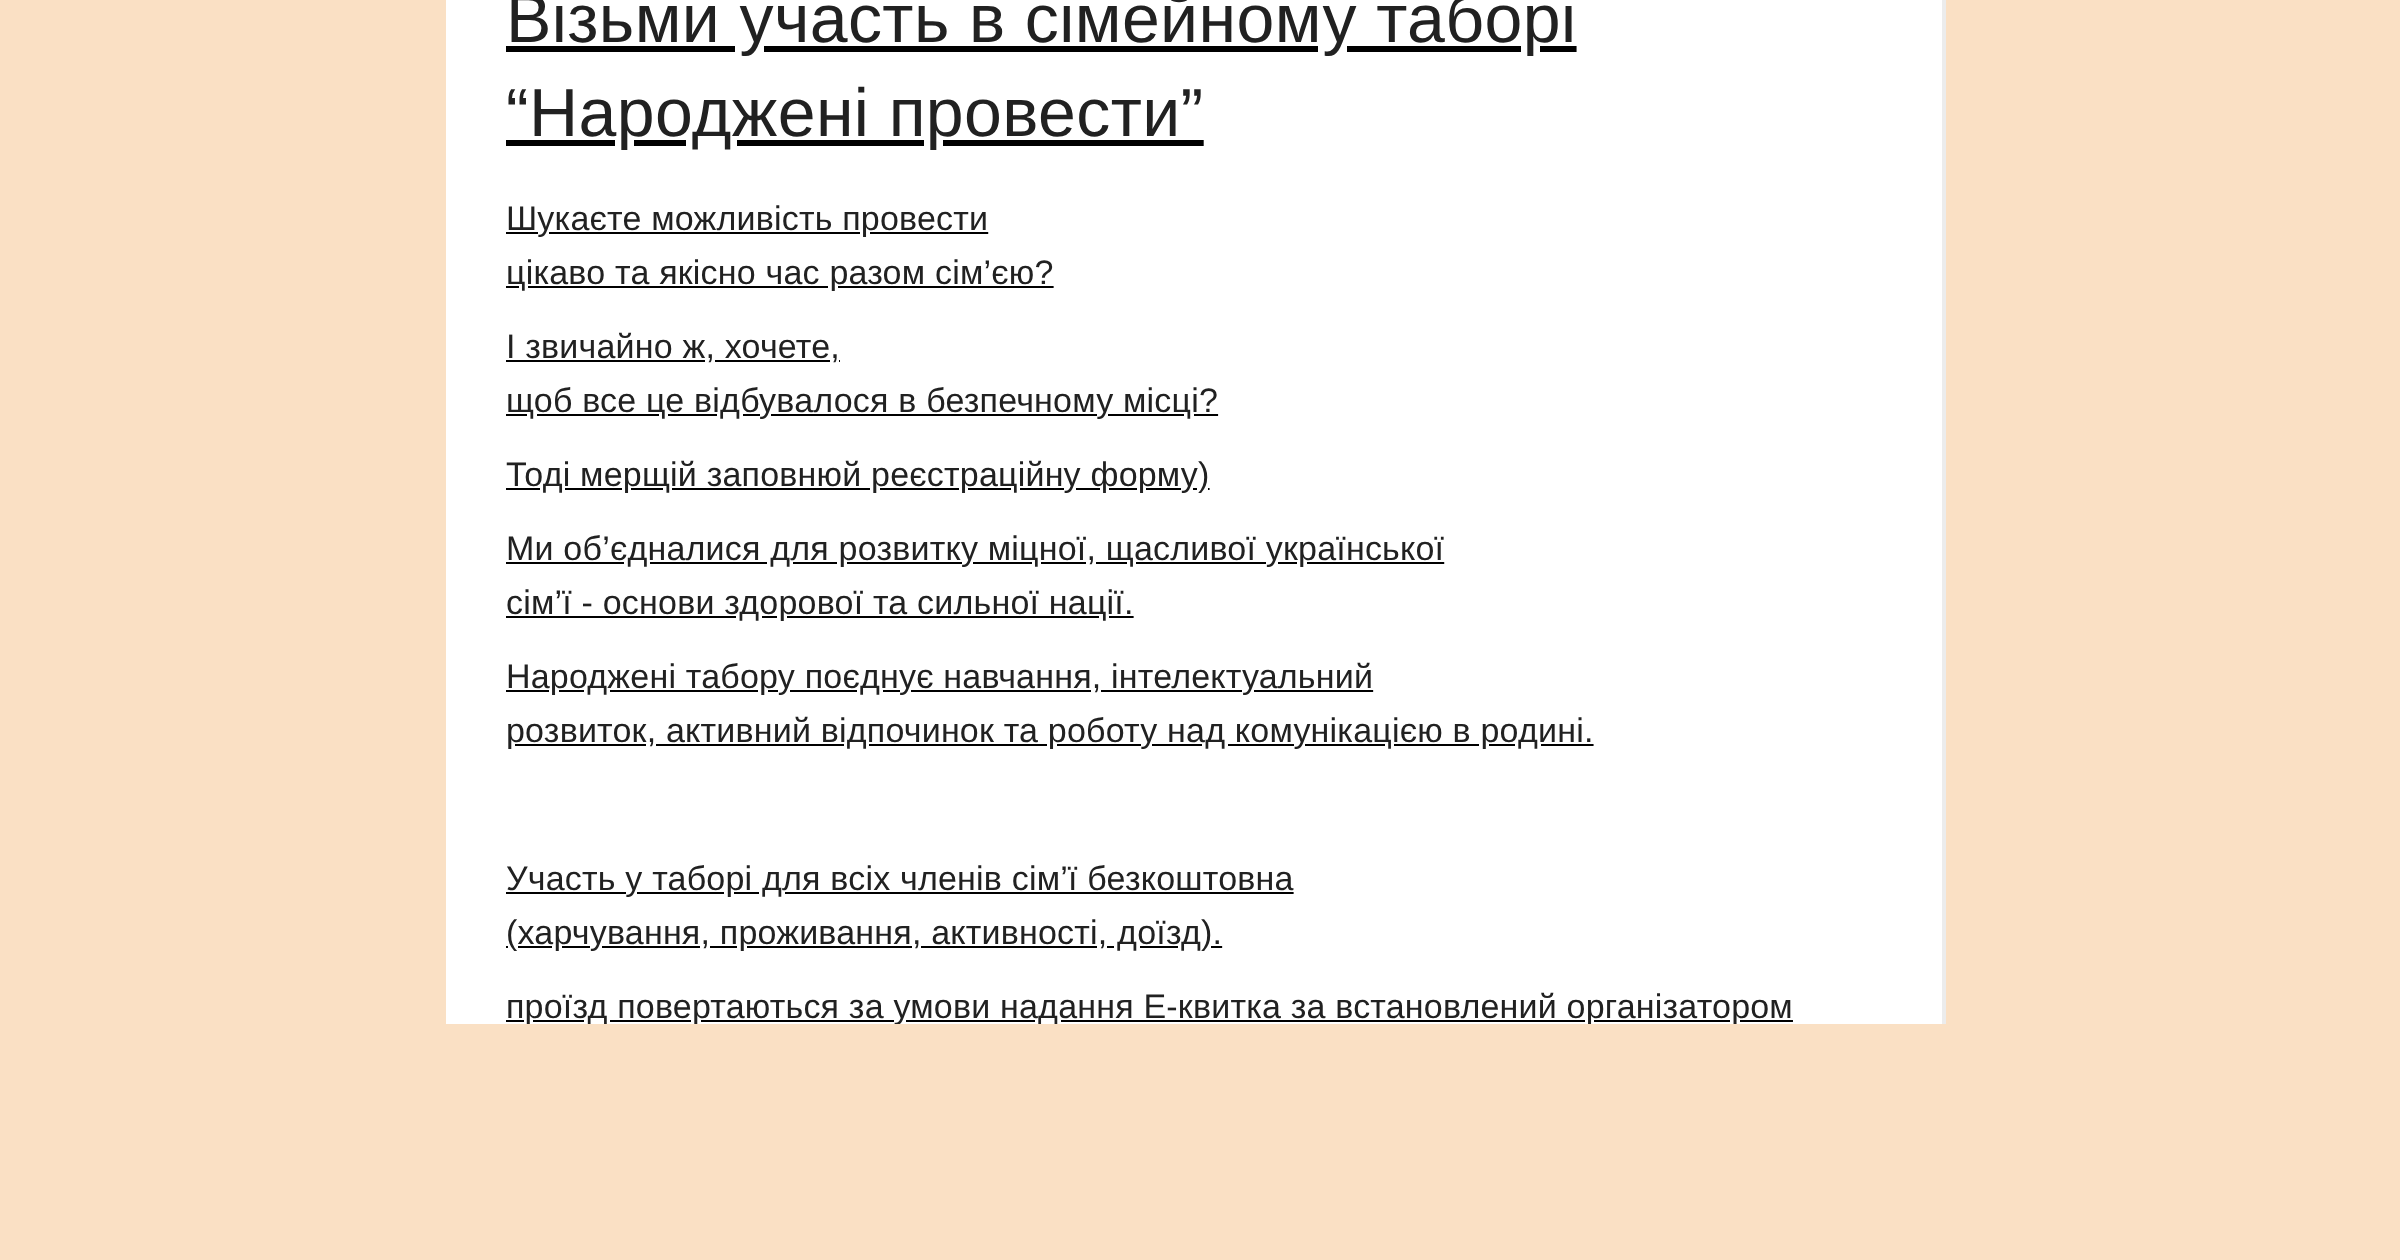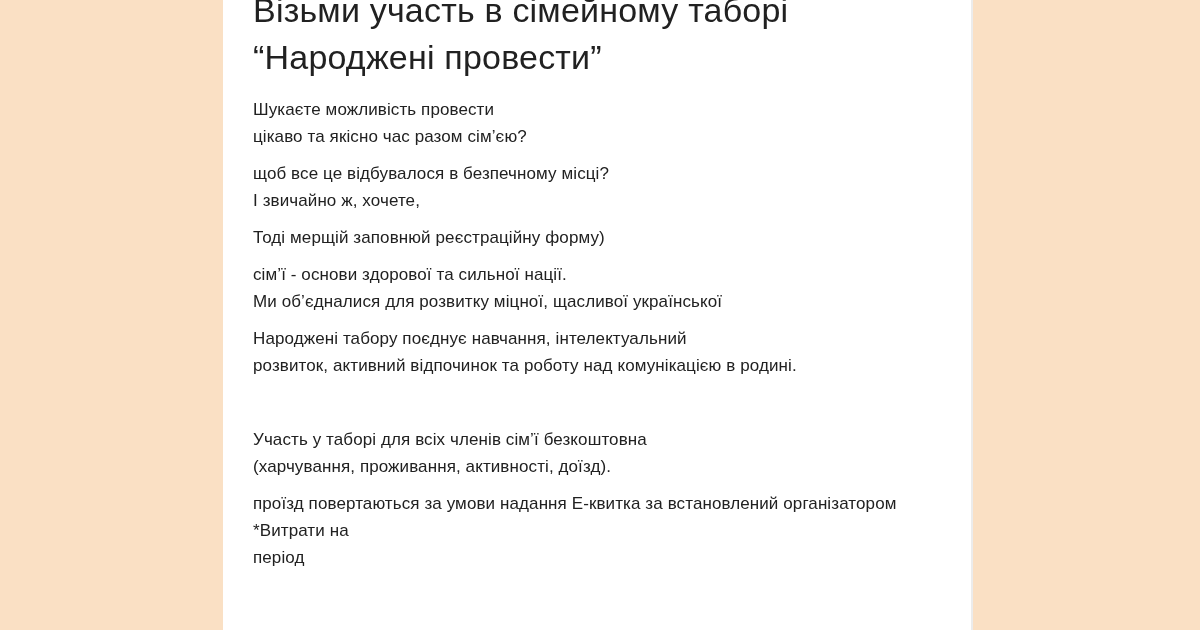--- a/index.html
+++ b/index.html
@@ -10,26 +10,27 @@
     overflow: hidden;
     font-family: "Liberation Sans", sans-serif;
   }
   body { background: #fae0c4; }
 
   .card {
     position: absolute;
     left: 223px;
     top: 0;
     width: 750px;
-    height: 630px;
+    height: 512px;
     box-sizing: border-box;
     background: #ffffff;
     border-right: 2px solid #ececec;
     padding: 0 30px 0 30px;
     overflow: hidden;
+    text-decoration: underline;
   }
 
   .form-title {
     margin-top: -13px;
     font-size: 34px;
     line-height: 47px;
     font-weight: 400;
     letter-spacing: 0.2px;
     color: #212121;
   }
@@ -58,31 +59,31 @@
 
   <div class="form-description">
 
     <div class="para">
       <div class="line">Шукаєте можливість провести</div>
       <div class="line">цікаво та якісно час разом сім’єю?</div>
     </div>
 
 
     <div class="para">
+      <div class="line">І звичайно ж, хочете,</div>
       <div class="line">щоб все це відбувалося в безпечному місці?</div>
-      <div class="line">І звичайно ж, хочете,</div>
     </div>
 
     <div class="para">
       <div class="line">Тоді мерщій заповнюй реєстраційну форму)</div>
     </div>
 
     <div class="para">
+      <div class="line">Ми об’єдналися для розвитку міцної, щасливої української</div>
       <div class="line">сім’ї - основи здорової та сильної нації.</div>
-      <div class="line">Ми об’єдналися для розвитку міцної, щасливої української</div>
     </div>
 
     <div class="para">
       <div class="line">Народжені табору поєднує навчання, інтелектуальний</div>
       <div class="line">розвиток, активний відпочинок та роботу над комунікацією в родині.</div>
     </div>
 
     <div class="para">
       <div class="line"></div>
     </div>

